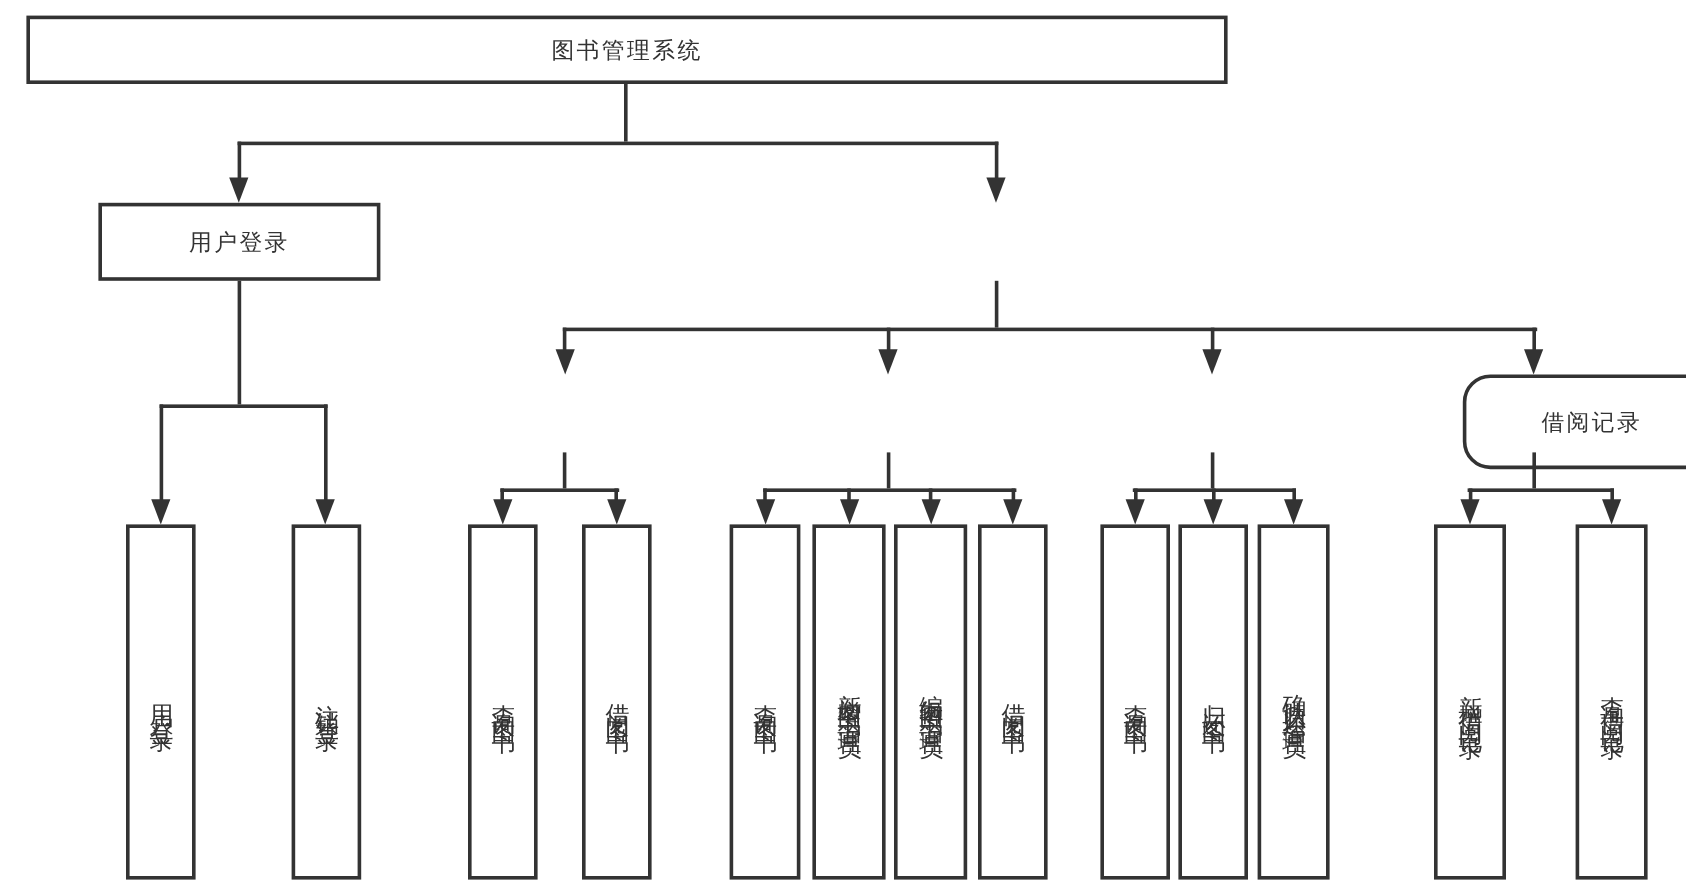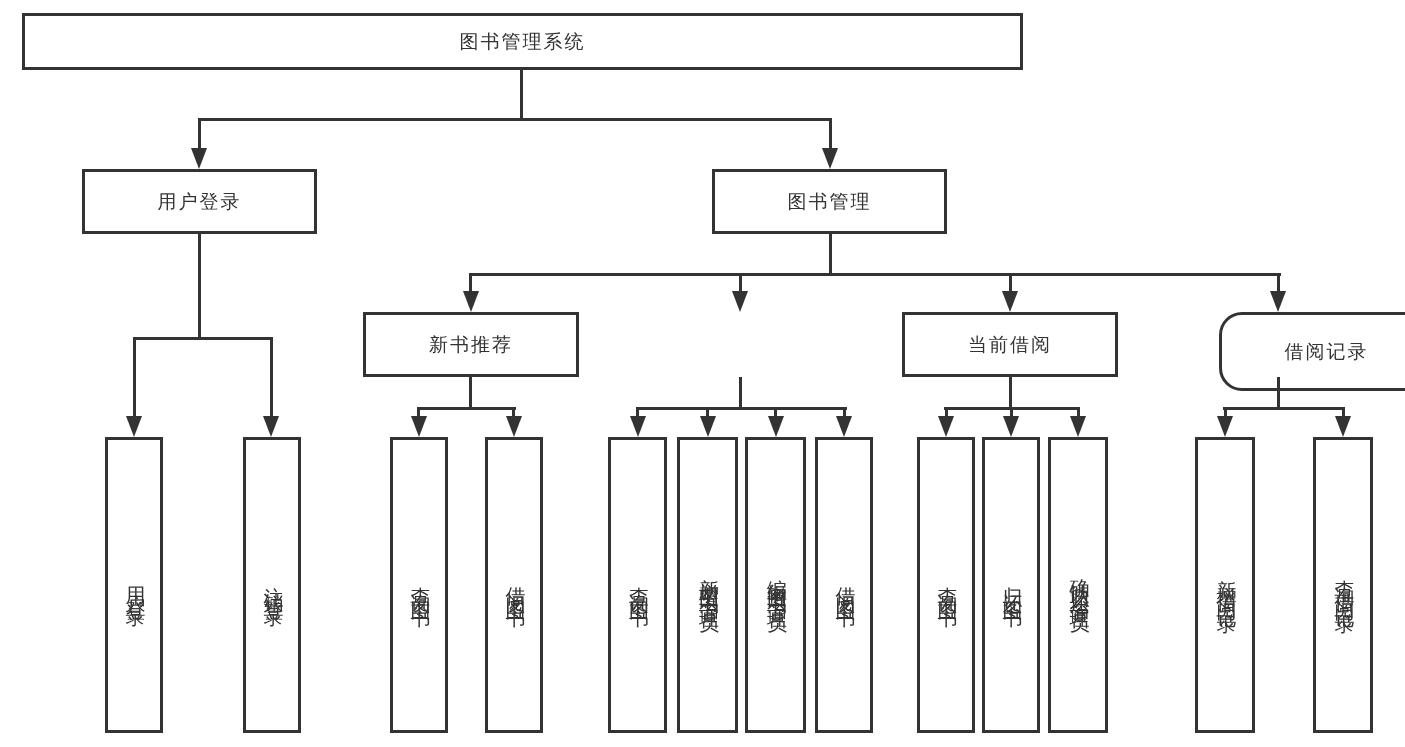--- a/index.html
+++ b/index.html
@@ -1,21 +1,21 @@
 <!DOCTYPE html>
 <html><head>
 <meta charset="utf-8">
 <style>
   html, body { margin: 0; padding: 0; background: #ffffff; }
   .canvas {
     position: relative;
     width: 1405px;
     height: 747px;
     background: #ffffff;
-    font-family: Liberation Mono, monospace;
+    font-family: Liberation Sans, sans-serif;
     overflow: hidden;
   }
   .box {
     position: absolute;
     box-sizing: border-box;
     border: 3px solid #333333;
     background: #ffffff;
     display: flex;
     align-items: center;
     justify-content: center;
@@ -67,42 +67,39 @@
   <div class="box" style="left:22px; top:13px; width:1001px; height:57px;">图书管理系统</div>
 
   <div class="vline" style="left:520px; top:69px; height:49px;"></div>
   <div class="hline" style="left:198px; top:118px; width:634px;"></div>
   <div class="vline" style="left:198px; top:118px; height:31px;"></div>
   <div class="vline" style="left:829px; top:118px; height:31px;"></div>
   <div class="arrow" style="left:191px; top:148px;"></div>
   <div class="arrow" style="left:822px; top:148px;"></div>
 
   <div class="box" style="left:82px; top:169px; width:235px; height:65px;">用户登录</div>
-  <div class="box" style="left:712px; top:169px; width:235px; height:65px;">图书管理</div>
 
   <div class="vline" style="left:198px; top:234px; height:103px;"></div>
   <div class="hline" style="left:133px; top:337px; width:140px;"></div>
   <div class="vline" style="left:133px; top:337px; height:80px;"></div>
   <div class="vline" style="left:270px; top:337px; height:80px;"></div>
   <div class="arrow" style="left:126px; top:416px;"></div>
   <div class="arrow" style="left:263px; top:416px;"></div>
 
   <div class="vline" style="left:829px; top:234px; height:39px;"></div>
   <div class="hline" style="left:469px; top:273px; width:812px;"></div>
   <div class="vline" style="left:469px; top:273px; height:19px;"></div>
   <div class="vline" style="left:739px; top:273px; height:19px;"></div>
   <div class="vline" style="left:1009px; top:273px; height:19px;"></div>
   <div class="vline" style="left:1277px; top:273px; height:19px;"></div>
   <div class="arrow" style="left:463px; top:291px;"></div>
   <div class="arrow" style="left:732px; top:291px;"></div>
   <div class="arrow" style="left:1002px; top:291px;"></div>
   <div class="arrow" style="left:1270px; top:291px;"></div>
 
-  <div class="box" style="left:363px; top:312px; width:216px; height:65px;">新书推荐</div>
-  <div class="box" style="left:902px; top:312px; width:216px; height:65px;">当前借阅</div>
   <div class="box" style="left:1219px; top:312px; width:215px; height:79px;border-radius:23px;">借阅记录</div>
 
   <div class="vline" style="left:469px; top:377px; height:30px;"></div>
   <div class="hline" style="left:417px; top:407px; width:99px;"></div>
   <div class="vline" style="left:417px; top:407px; height:10px;"></div>
   <div class="vline" style="left:512px; top:407px; height:10px;"></div>
   <div class="arrow" style="left:411px; top:416px;"></div>
   <div class="arrow" style="left:506px; top:416px;"></div>
 
   <div class="vline" style="left:739px; top:377px; height:30px;"></div>

